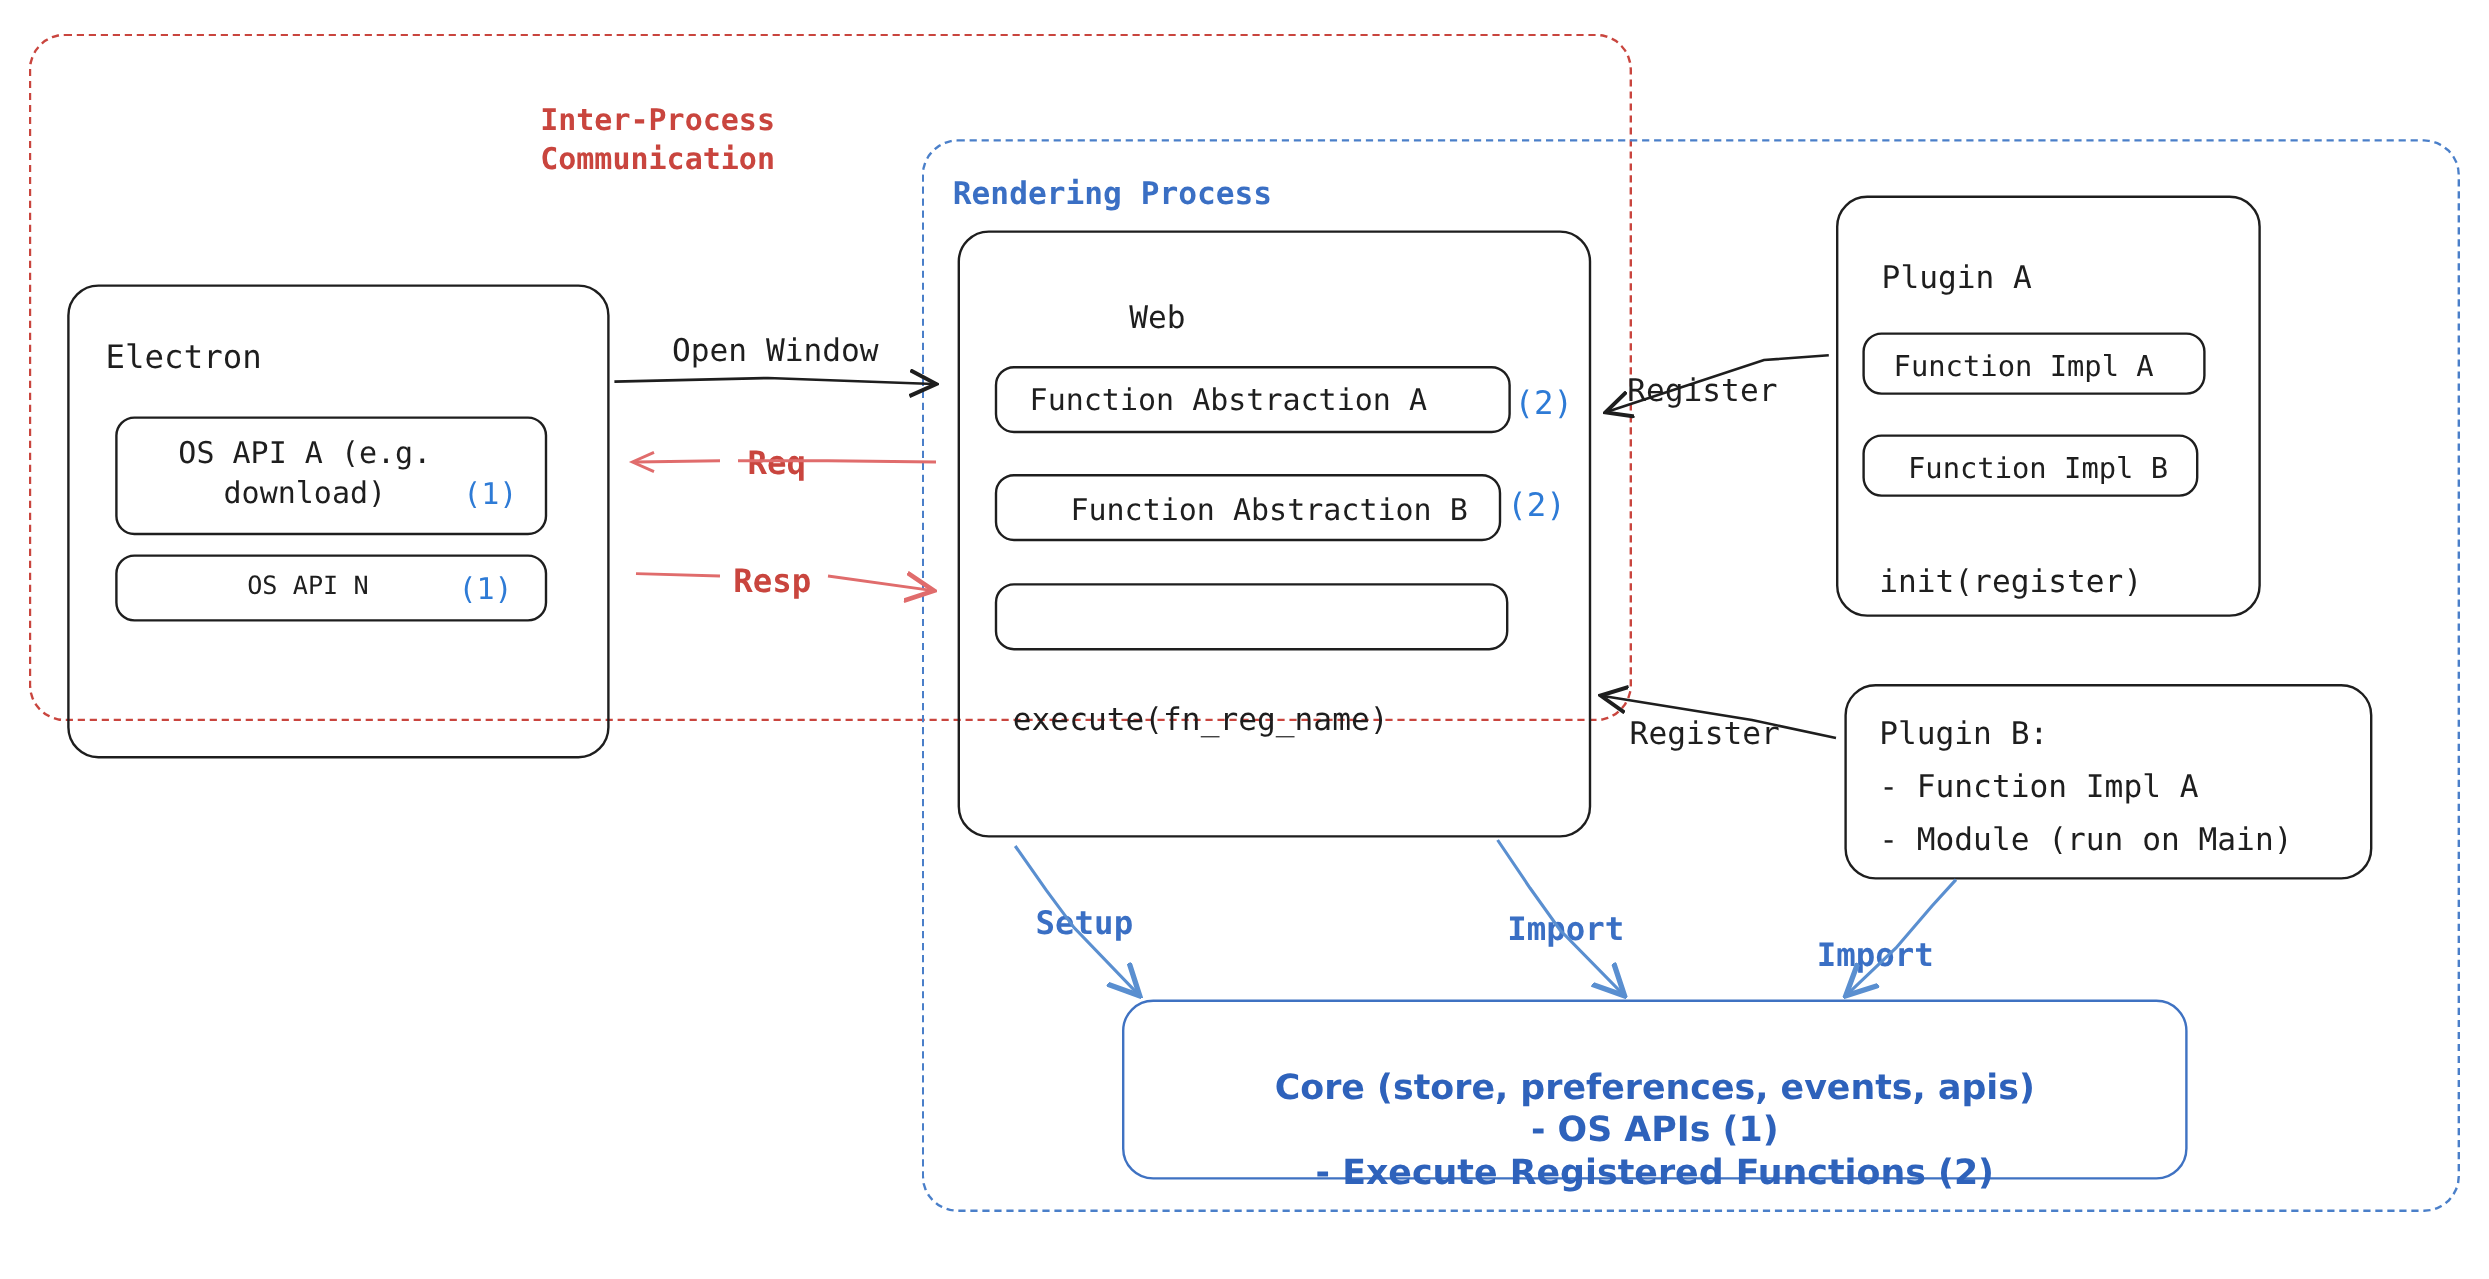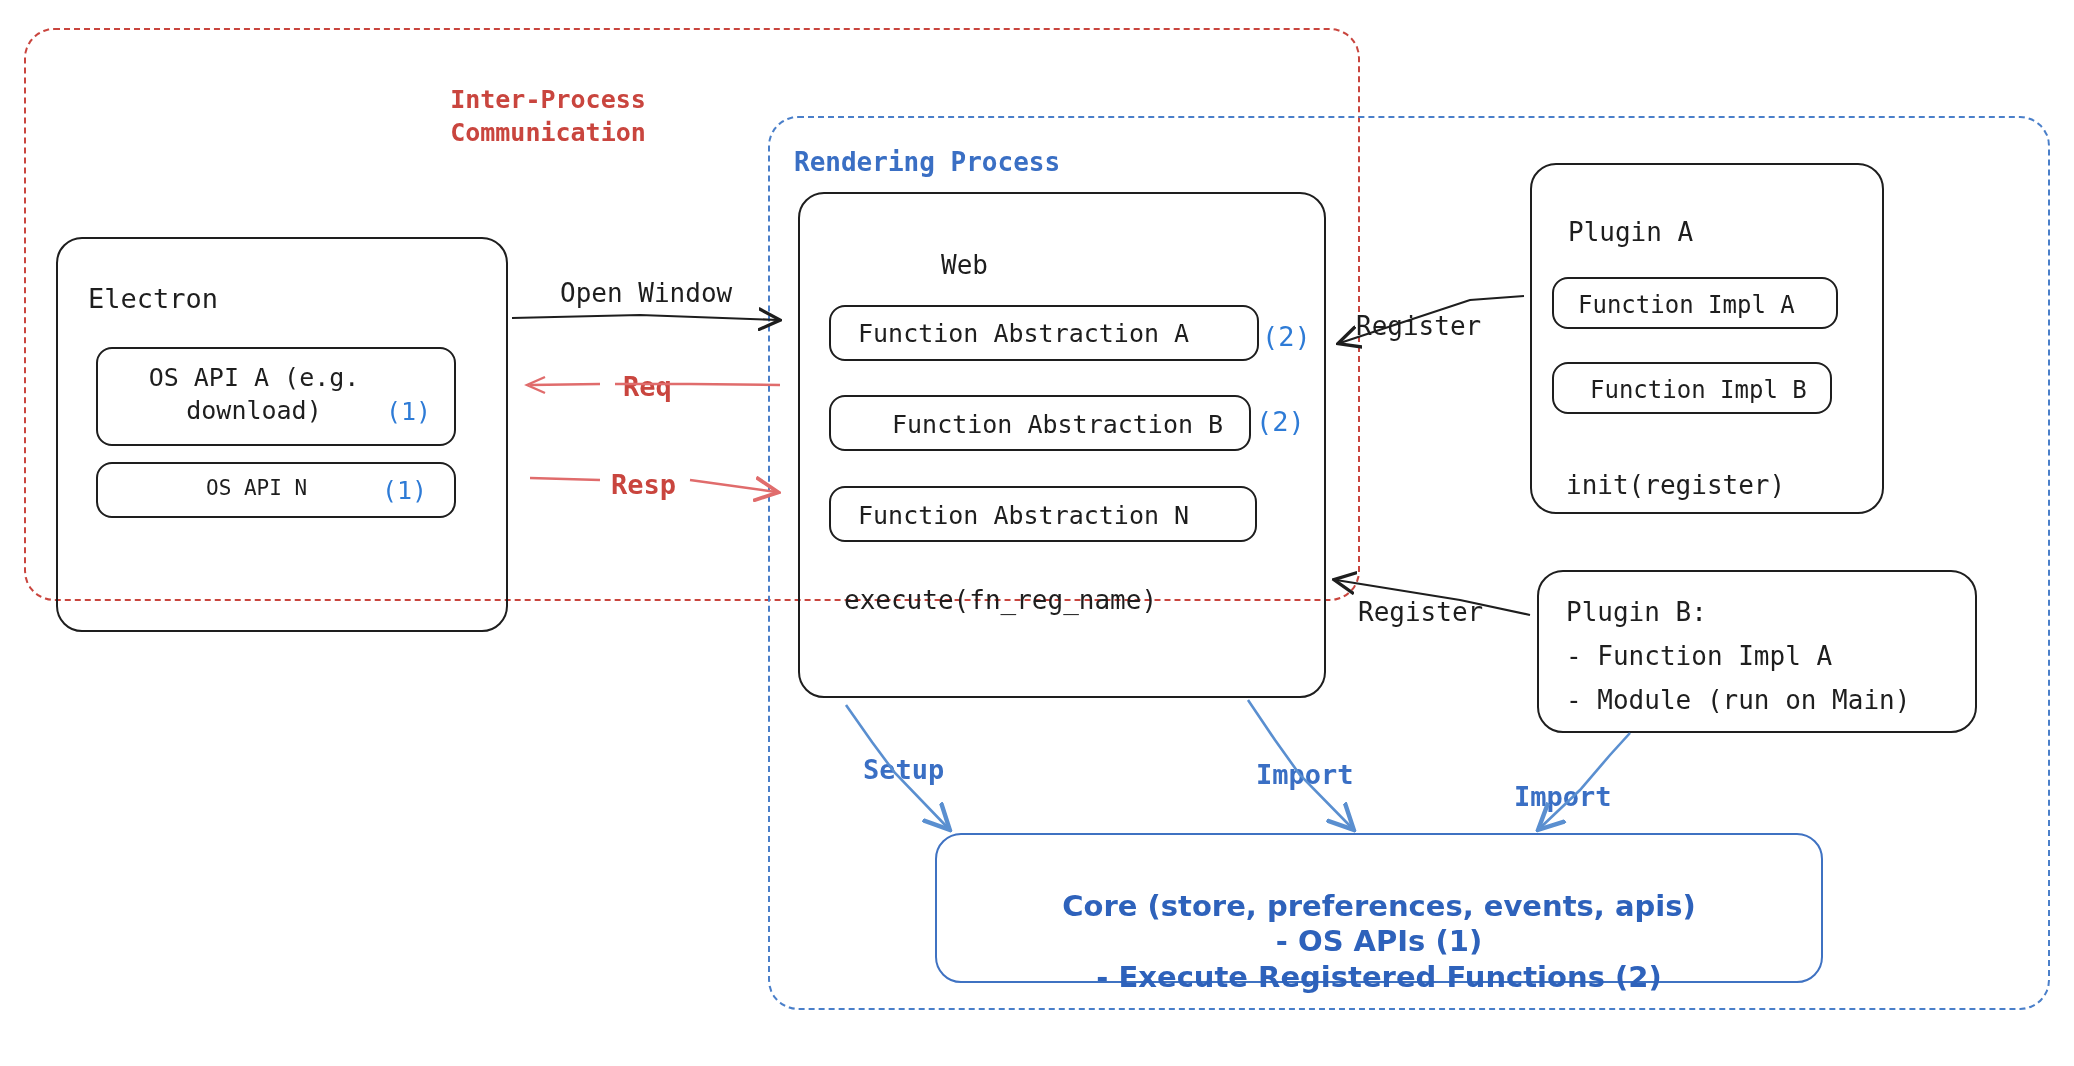--- a/index.html
+++ b/index.html
@@ -112,21 +112,20 @@
 
   <div class="box inner" style="left:829px; top:305px; width:430px; height:56px;"></div>
   <div class="lbl" style="left:858px; top:318px; font-size:25px;">Function Abstraction A</div>
   <div class="lbl" style="left:1262px; top:319px; font-size:27px; color:#2e7bd6;">(2)</div>
 
   <div class="box inner" style="left:829px; top:395px; width:422px; height:56px;"></div>
   <div class="lbl" style="left:856px; top:409px; font-size:25px;margin-left:36px;">Function Abstraction B</div>
   <div class="lbl" style="left:1256px; top:404px; font-size:27px; color:#2e7bd6;">(2)</div>
 
   <div class="box inner" style="left:829px; top:486px; width:428px; height:56px;"></div>
-  <div class="lbl" style="left:858px; top:500px; font-size:25px;">Function Abstraction N</div>
 
   <div class="lbl" style="left:844px; top:584px; font-size:26px;">execute(fn_reg_name)</div>
 
   <div class="box" style="left:1530px; top:163px; width:354px; height:351px;"></div>
   <div class="lbl" style="left:1568px; top:216px; font-size:26px;">Plugin A</div>
 
   <div class="box inner" style="left:1552px; top:277px; width:286px; height:52px;"></div>
   <div class="lbl" style="left:1578px; top:290px; font-size:24px;">Function Impl A</div>
 
   <div class="box inner" style="left:1552px; top:362px; width:280px; height:52px;"></div>

